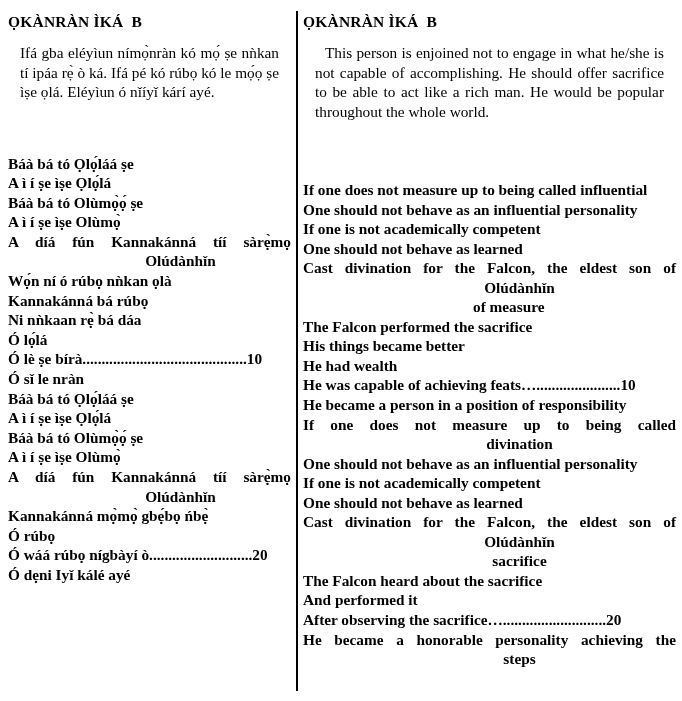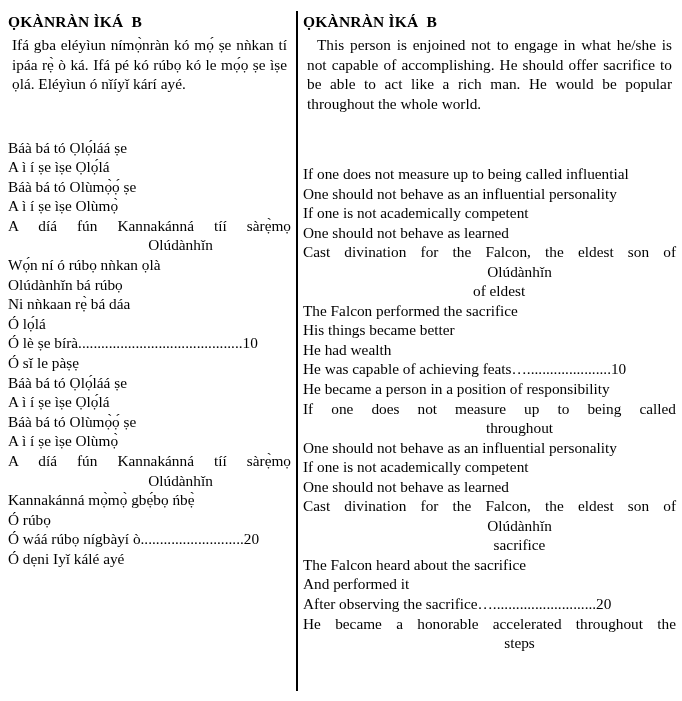--- a/index.html
+++ b/index.html
@@ -51,41 +51,42 @@
     font-size: 15.5px;
     line-height: 19px;
     letter-spacing: 0.2px;
     margin: 0 0 1px 0;
     white-space: pre;
   }
 
   .intro {
     font-size: 15.3px;
     line-height: 19.5px;
-    margin: 4px;
+    margin: 12px;
     text-align: justify;
     text-indent: 0;
   }
   #col-english .intro {
     text-indent: 10px;
   }
   #col-yoruba .intro {
     text-align: justify;
   }
 
   .spacer-block {
     height: 40px;
   }
   #col-english .spacer-block {
     height: 47px;
   }
 
   .verse {
     font-size: 15.3px;
     line-height: 19.6px;
+    font-weight: bold;
   }
   #col-english .verse {
     line-height: 19.55px;
   }
 
   .line {
     margin: 0;
     white-space: pre-wrap;
   }
   
@@ -116,25 +117,25 @@
     <p class="intro">Ifá gba eléyìun nímọ̀nràn kó mọ́ ṣe nǹkan tí ipáa rẹ̀ ò ká. Ifá pé kó rúbọ kó le mọ́ọ ṣe ìṣe ọlá. Eléyìun ó nǐíyǐ kárí ayé.</p>
     <div class="spacer-block"></div>
     <div class="verse" id="yoruba-verse">
         <div class="line">Báà bá tó Ọlọ́láá ṣe</div>
         <div class="line">A ì í ṣe ìṣe Ọlọ́lá</div>
         <div class="line">Báà bá tó Olùmọ̀ọ́ ṣe</div>
         <div class="line">A ì í ṣe ìṣe Olùmọ̀</div>
         <div class="line justify">A díá fún Kannakánná tíí sàrẹ̀mọ</div>
         <div class="line indent">Olúdànhǐn</div>
         <div class="line">Wọ́n ní ó rúbọ nǹkan ọlà</div>
-        <div class="line">Olúdànhǐn bá rúbọ</div>
+        <div class="line">Kannakánná bá rúbọ</div>
         <div class="line">Ni nǹkaan rẹ̀ bá dáa</div>
         <div class="line">Ó lọ́lá</div>
         <div class="line">Ó lè ṣe bírà...........................................10</div>
-        <div class="line">Ó sǐ le pàṣẹ</div>
+        <div class="line">Ó sǐ le nràn</div>
         <div class="line">Báà bá tó Ọlọ́láá ṣe</div>
         <div class="line">A ì í ṣe ìṣe Ọlọ́lá</div>
         <div class="line">Báà bá tó Olùmọ̀ọ́ ṣe</div>
         <div class="line">A ì í ṣe ìṣe Olùmọ̀</div>
         <div class="line justify">A díá fún Kannakánná tíí sàrẹ̀mọ</div>
         <div class="line indent">Olúdànhǐn</div>
         <div class="line">Kannakánná mọ̀mọ̀ gbẹ́bọ ńbẹ̀</div>
         <div class="line">Ó rúbọ</div>
         <div class="line">Ó wáá rúbọ nígbàyí ò...........................20</div>
         <div class="line">Ó dẹni Iyǐ kálé ayé</div>
@@ -145,35 +146,35 @@
     <div class="col-title">ỌKÀNRÀN ÌKÁ  B</div>
     <p class="intro">This person is enjoined not to engage in what he/she is not capable of accomplishing. He should offer sacrifice to be able to act like a rich man. He would be popular throughout the whole world.</p>
     <div class="spacer-block"></div>
     <div class="verse" id="english-verse">
         <div class="line">If one does not measure up to being called influential</div>
         <div class="line">One should not behave as an influential personality</div>
         <div class="line">If one is not academically competent</div>
         <div class="line">One should not behave as learned</div>
         <div class="line justify">Cast divination for the Falcon, the eldest son of</div>
         <div class="line indent">Olúdànhǐn</div>
-        <div class="line indent-wide">of eldest</div>
+        <div class="line indent-wide">of measure</div>
         <div class="line">The Falcon performed the sacrifice</div>
         <div class="line">His things became better</div>
         <div class="line">He had wealth</div>
         <div class="line">He was capable of achieving feats…......................10</div>
         <div class="line">He became a person in a position of responsibility</div>
         <div class="line justify">If one does not measure up to being called</div>
-        <div class="line indent">throughout</div>
+        <div class="line indent">divination</div>
         <div class="line">One should not behave as an influential personality</div>
         <div class="line">If one is not academically competent</div>
         <div class="line">One should not behave as learned</div>
         <div class="line justify">Cast divination for the Falcon, the eldest son of</div>
         <div class="line indent">Olúdànhǐn</div>
         <div class="line indent">sacrifice</div>
         <div class="line">The Falcon heard about the sacrifice</div>
         <div class="line">And performed it</div>
         <div class="line">After observing the sacrifice…...........................20</div>
-        <div class="line justify">He became a honorable accelerated throughout the</div>
+        <div class="line justify">He became a honorable personality achieving the</div>
         <div class="line indent">steps</div>
       </div>
   </div>
 
 </div>
 
 </body></html>

